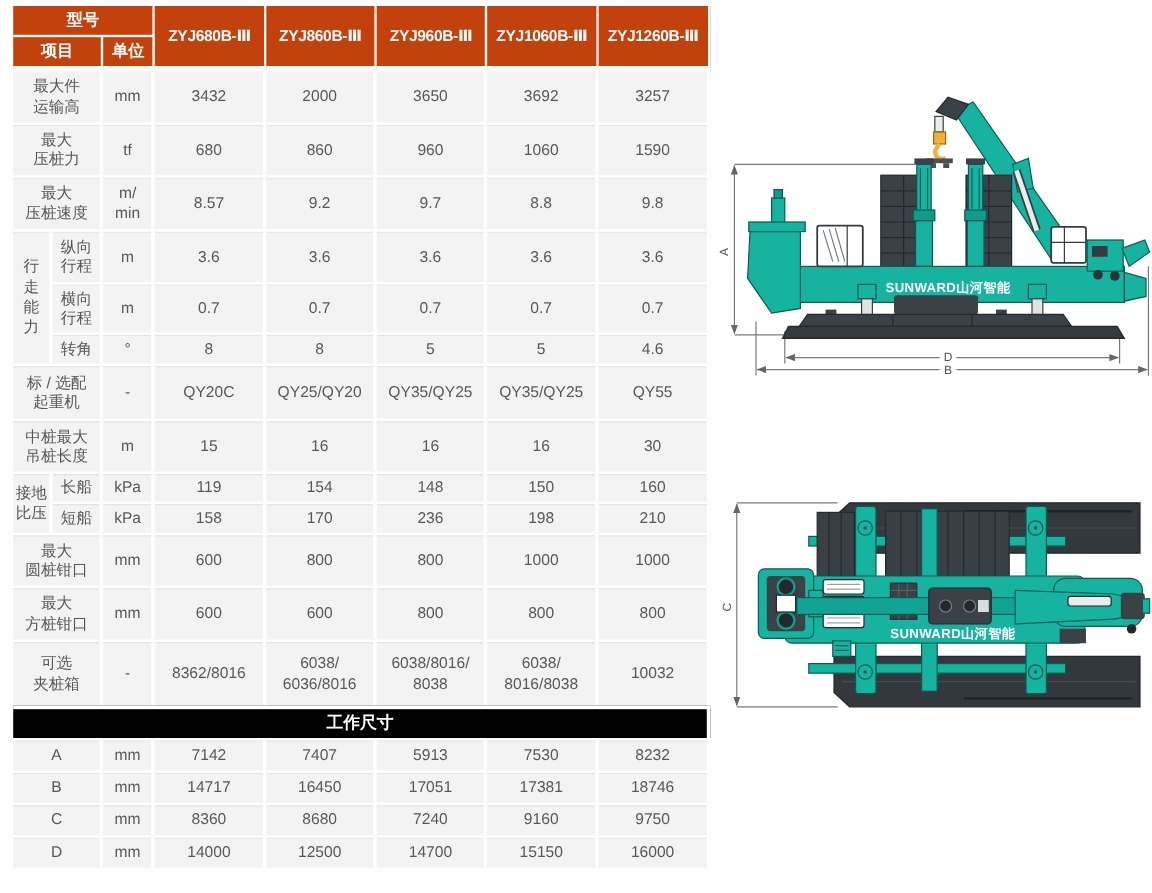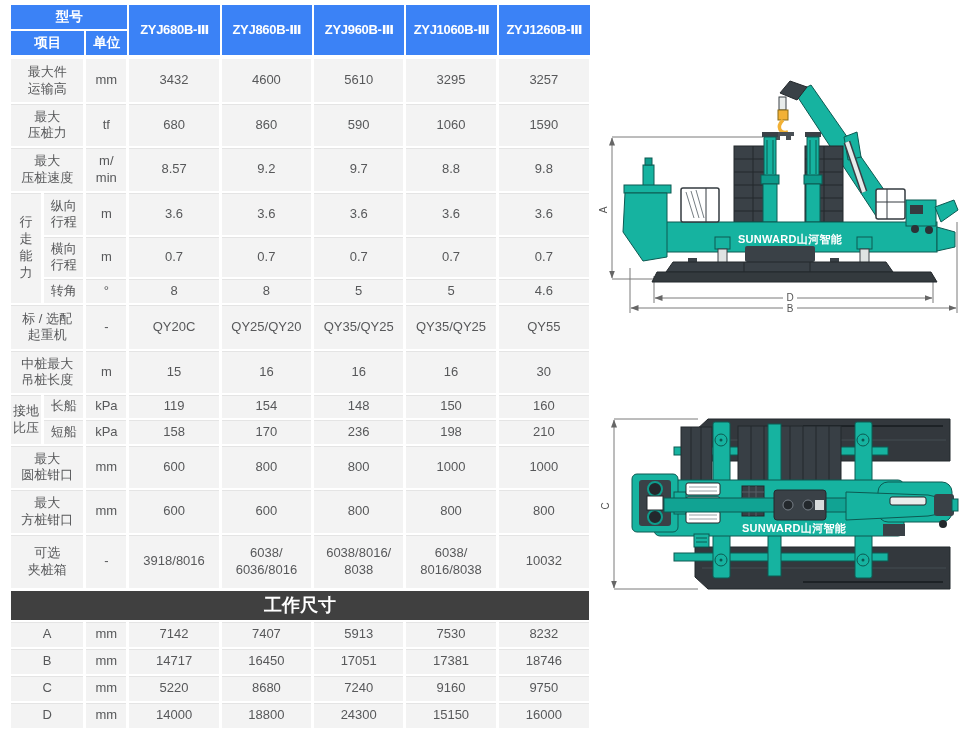--- a/index.html
+++ b/index.html
@@ -3,31 +3,31 @@
 <meta charset="utf-8">
 <style>
   html,body{margin:0;padding:0;}
   body{width:960px;height:744px;background:#fff;position:relative;
        font-family:"Liberation Sans","DejaVu Sans",sans-serif;overflow:hidden;}
   .page{position:absolute;inset:0;}
 
   
   table.spec{position:absolute;left:11px;top:5px;width:581px;table-layout:fixed;
              border-collapse:separate;border-spacing:0;}
-  table.spec th{background:#3b82f6;color:#fff;font-weight:bold;font-size:13.5px;
+  table.spec th{background:#c2410c;color:#fff;font-weight:bold;font-size:13.5px;
                 text-align:center;vertical-align:middle;padding:1px 0;line-height:1.25;
                 border-right:2px solid #fff;border-bottom:2px solid #fff;white-space:pre-line;}
   table.spec th.model{font-size:13px;letter-spacing:-0.3px;}
   table.spec td{background:#f3f3f3;color:#57585a;font-size:13px;text-align:center;
                 vertical-align:middle;padding:1px 0;line-height:1.25;white-space:pre-line;
                 border-right:3px solid #fff;border-top:2px solid #fff;
                 box-shadow:inset 0 1px 0 #e4e4e4;}
   table.spec tr.first td{box-shadow:none;}
   table.spec td.glbl{line-height:1.3;}
-  table.spec td.section{background:#404040;color:#fff;font-weight:bold;font-size:18px;
+  table.spec td.section{background:#000000;color:#fff;font-weight:bold;font-size:14px;
                         padding:3px 0;box-shadow:none;border-top:3px solid #fff;}
 
   
   .fig{position:absolute;}
   svg{font-family:"Liberation Sans","DejaVu Sans",sans-serif;}
   .dim{font-size:10px;fill:#555;text-anchor:middle;}
   .logo{font-size:11px;font-weight:bold;fill:#ffffff;letter-spacing:.3px;text-anchor:middle;}
 </style>
 </head>
 <body>
@@ -58,32 +58,32 @@
         <th colspan="2">项目</th>
         <th>单位</th>
       </tr>
     </thead>
     <tbody>
       <tr class="first" style="height:45px">
         <td colspan="2" class="lbl">最大件
 运输高</td>
         <td>mm</td>
         <td>3432</td>
-        <td>4600</td>
-        <td>5610</td>
-        <td>3295</td>
+        <td>2000</td>
+        <td>3650</td>
+        <td>3692</td>
         <td>3257</td>
       </tr>
       <tr style="height:44px">
         <td colspan="2">最大
 压桩力</td>
         <td>tf</td>
         <td>680</td>
         <td>860</td>
-        <td>590</td>
+        <td>960</td>
         <td>1060</td>
         <td>1590</td>
       </tr>
       <tr style="height:45px">
         <td colspan="2">最大
 压桩速度</td>
         <td>m/
 min</td>
         <td>8.57</td>
         <td>9.2</td>
@@ -181,21 +181,21 @@
         <td>600</td>
         <td>600</td>
         <td>800</td>
         <td>800</td>
         <td>800</td>
       </tr>
       <tr style="height:55px">
         <td colspan="2">可选
 夹桩箱</td>
         <td>-</td>
-        <td>3918/8016</td>
+        <td>8362/8016</td>
         <td>6038/
 6036/8016</td>
         <td>6038/8016/
 8038</td>
         <td>6038/
 8016/8038</td>
         <td>10032</td>
       </tr>
       <tr style="height:27px">
         <td colspan="8" class="section">工作尺寸</td>
@@ -214,32 +214,32 @@
         <td>mm</td>
         <td>14717</td>
         <td>16450</td>
         <td>17051</td>
         <td>17381</td>
         <td>18746</td>
       </tr>
       <tr style="height:27px">
         <td colspan="2">C</td>
         <td>mm</td>
-        <td>5220</td>
+        <td>8360</td>
         <td>8680</td>
         <td>7240</td>
         <td>9160</td>
         <td>9750</td>
       </tr>
       <tr style="height:27px">
         <td colspan="2">D</td>
         <td>mm</td>
         <td>14000</td>
-        <td>18800</td>
-        <td>24300</td>
+        <td>12500</td>
+        <td>14700</td>
         <td>15150</td>
         <td>16000</td>
       </tr>
     </tbody>
   </table>
 
   <div class="fig" style="left:598px;top:80px;width:362px;height:250px">
     <svg width="362" height="250" viewBox="0 0 362 250">
       <defs>
         <marker id="arw1" markerWidth="9" markerHeight="8" refX="7.5" refY="3" orient="auto-start-reverse" markerUnits="userSpaceOnUse">

